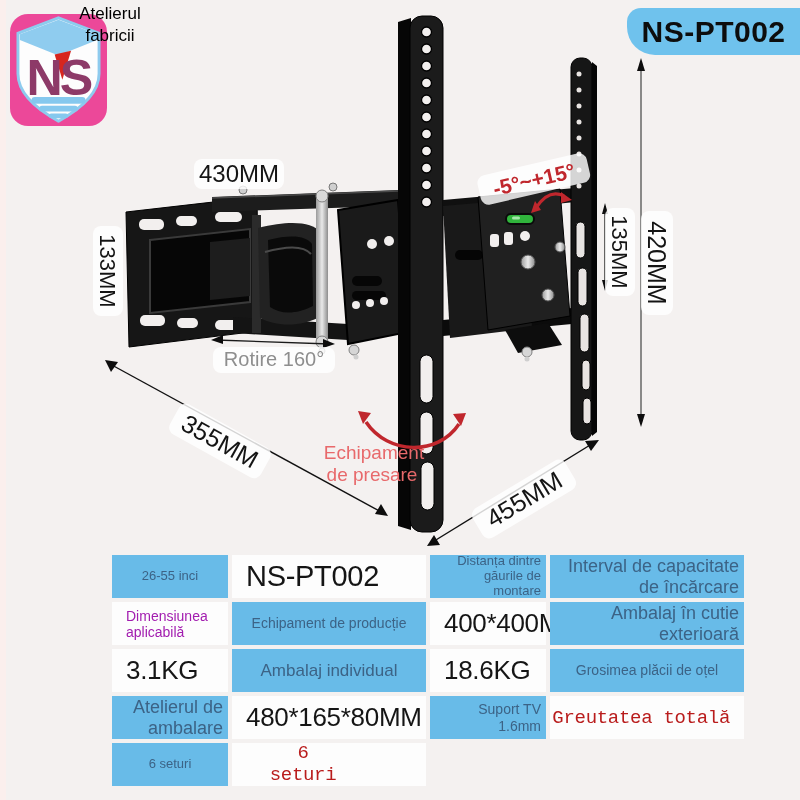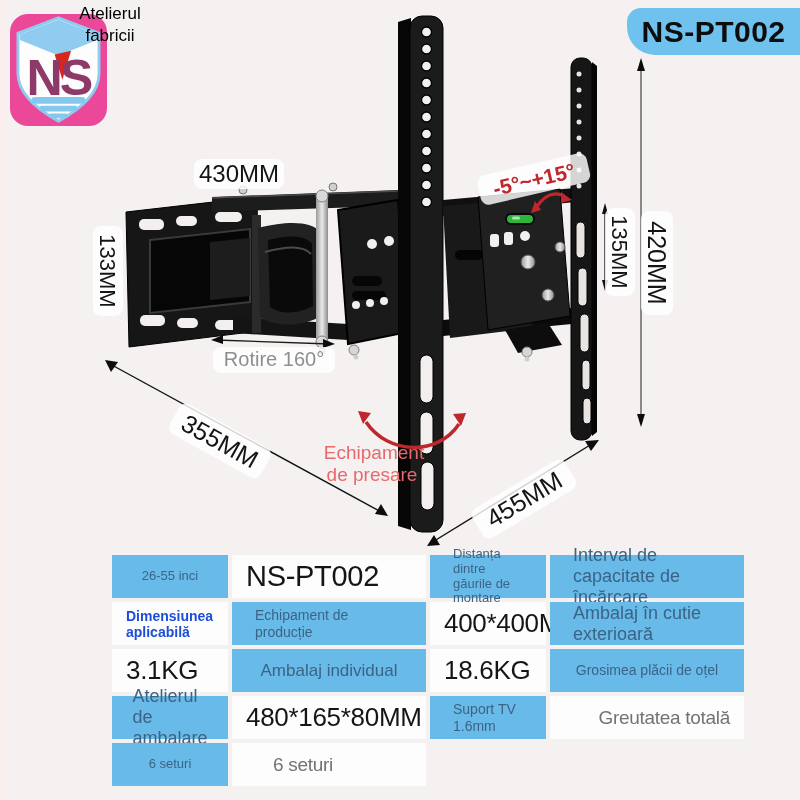--- a/index.html
+++ b/index.html
@@ -35,33 +35,33 @@
   .spec-table{
     position:absolute;left:112px;top:555px;
     display:grid;
     grid-template-columns:116px 194px 116px 194px;
     grid-auto-rows:43px;
     gap:4px;
   }
   .cell{display:flex;align-items:center;}
   .blue{
     background:#68bbe8;color:#3c6386;
-    justify-content:center;text-align:left;
-    font-size:13px;line-height:1.15;padding:2px 23px;
+    justify-content:center;text-align:right;
+    font-size:13px;line-height:1.15;padding:2px 5px;
   }
   .fz12{font-size:18px}.fz13{font-size:13px}.fz14{font-size:14px}
   .fz15{font-size:13px}.fz17{font-size:17px}
   .val{
     background:#fdfdfd;color:#151515;
     font-size:26px;font-weight:500;letter-spacing:-.3px;
     padding-left:14px;
   }
   .val.vbig{font-size:29px;}
-  .val.small{font-size:14px;font-weight:bold;color:#1d4ed8;letter-spacing:0;}
-  .val.gray{color:#737373;font-size:19px;font-weight:normal;}
+  .val.small{font-size:14px;font-weight:normal;color:#a21caf;letter-spacing:0;}
+  .val.gray{color:#b91c1c;font-size:19px;font-weight:normal;font-family:Liberation Mono, monospace;}
   .val.right{justify-content:flex-end;padding-right:14px;padding-left:0;}
   .val.wrapnarrow{padding-left:34px;padding-right:86px;text-align:center;line-height:1.15;justify-content:center;}
 </style>
 </head>
 <body>
 
 <div class="left-edge-tint"></div>
 
 <div class="brand-tile">
   <svg width="97" height="112" viewBox="0 0 100 116">

